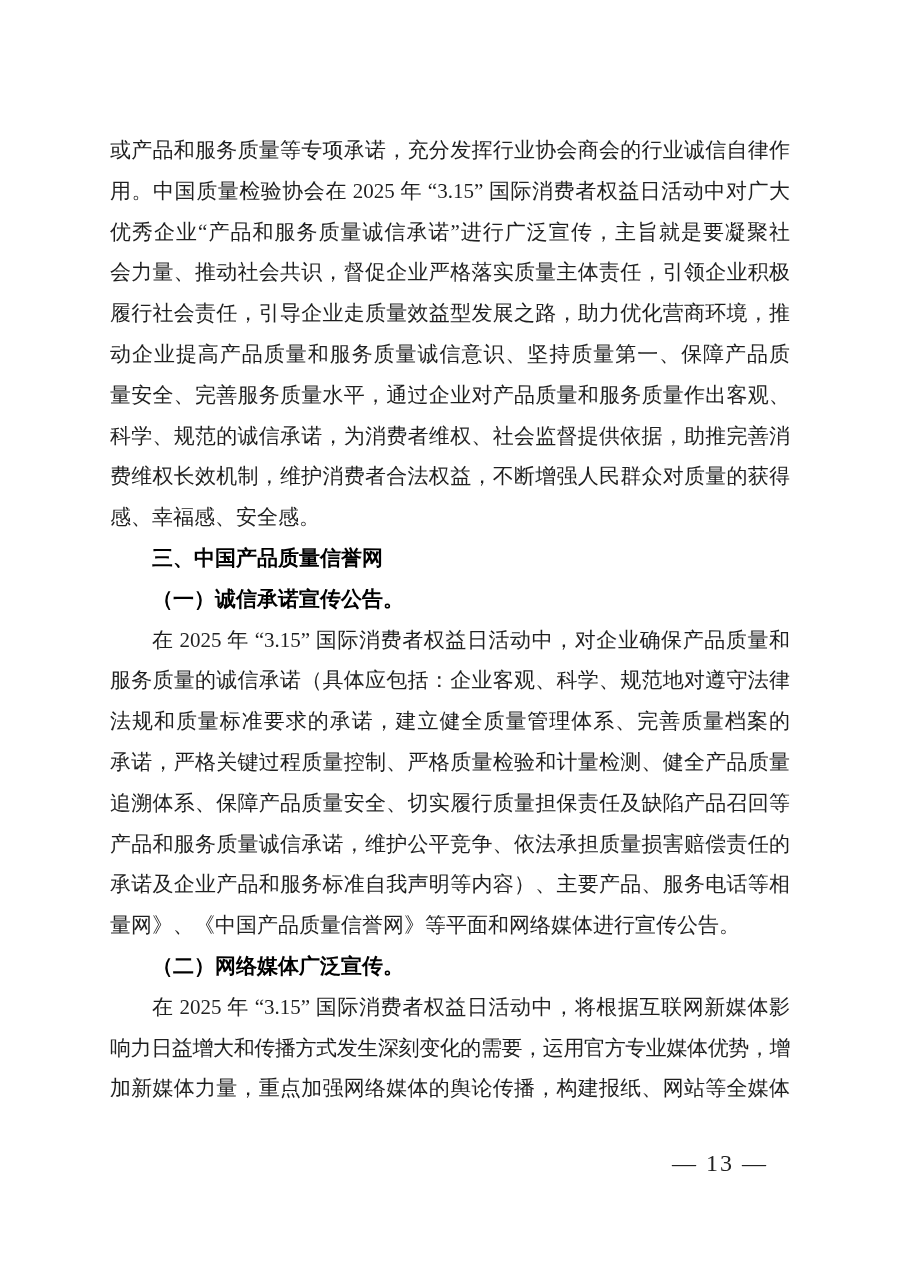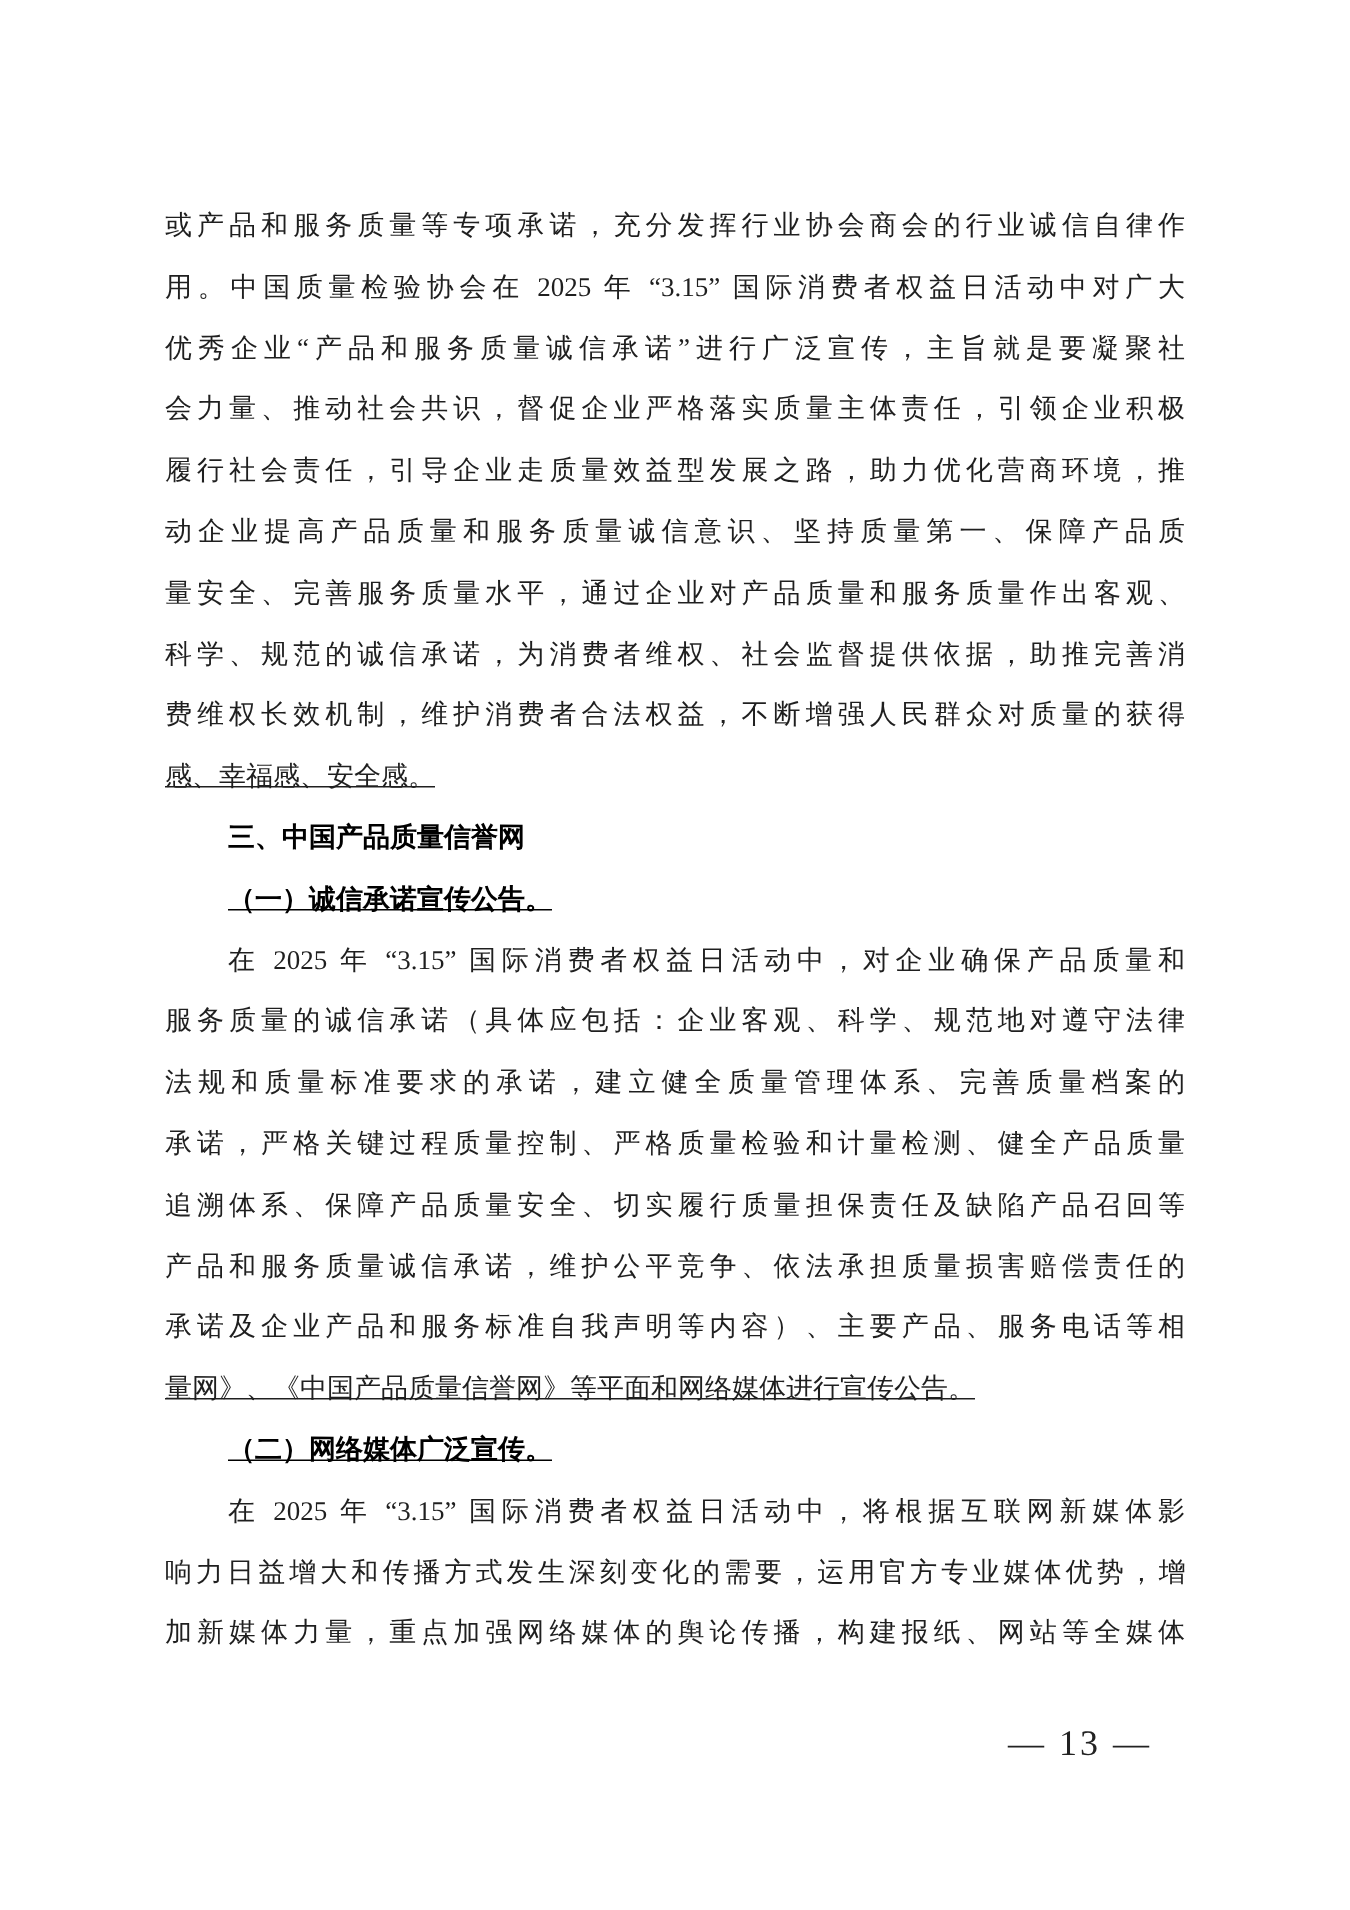--- a/index.html
+++ b/index.html
@@ -14,33 +14,32 @@
     background: #ffffff;
     margin: 0 auto;
     overflow: hidden;
     font-family: "Liberation Serif", serif;
   }
   .text-block {
     position: absolute;
     left: 110px;
     top: 130px;
     width: 680px;
-    font-size: 18px;
+    font-size: 21px;
     line-height: 40.8px;
     color: #1f1f1f;
     letter-spacing: 0;
   }
   .ln {
     text-align: justify;
     text-align-last: justify;
     min-height: 40.8px;
   }
   .ln.end {
     text-align-last: left;
-    text-decoration: underline;
   }
   .ln.indent {
     text-indent: 42px;
   }
   .ln.tight {
     letter-spacing: -0.5px;
   }
   .ln.h1 {
     font-family: "Liberation Sans", sans-serif;
     font-weight: 700;
@@ -49,21 +48,20 @@
     text-align-last: left;
     text-indent: 42px;
   }
   .ln.h2 {
     font-family: "Liberation Serif", serif;
     font-weight: 700;
     color: #000000;
     text-align: right;
     text-align-last: left;
     text-indent: 42px;
-    text-decoration: underline;
   }
   .page-number {
     position: absolute;
     top: 1150px;
     left: 620px;
     width: 200px;
     text-align: center;
     font-size: 24px;
     color: #222222;
     font-family: "Liberation Serif", serif;

